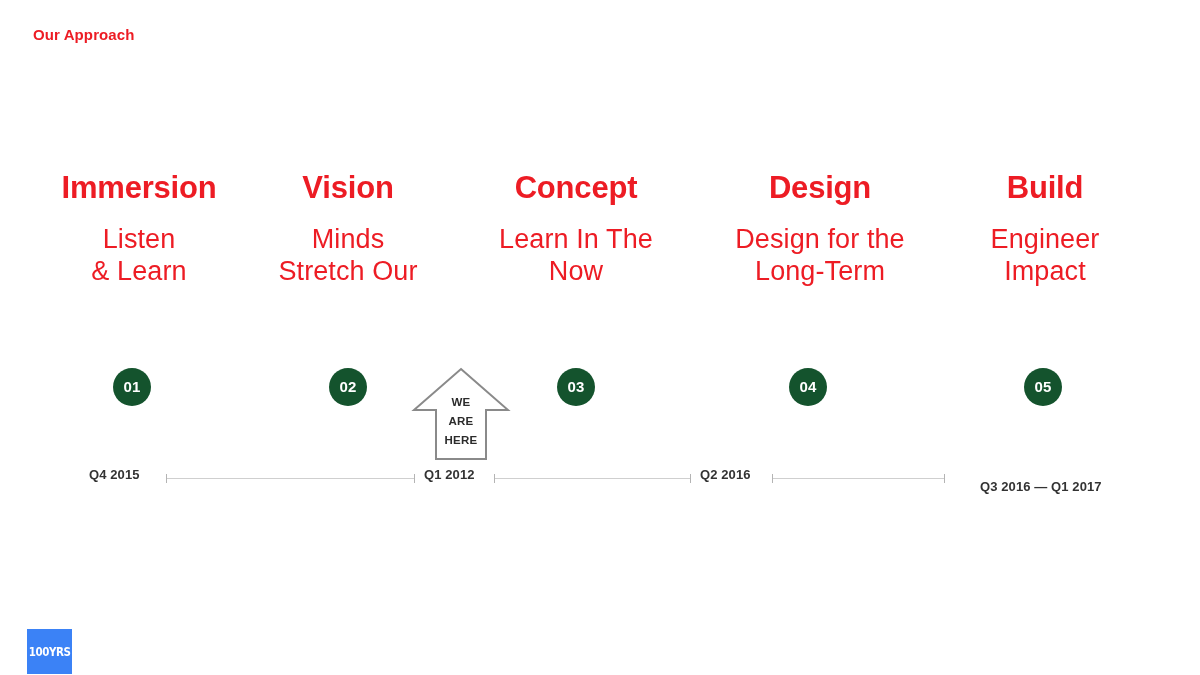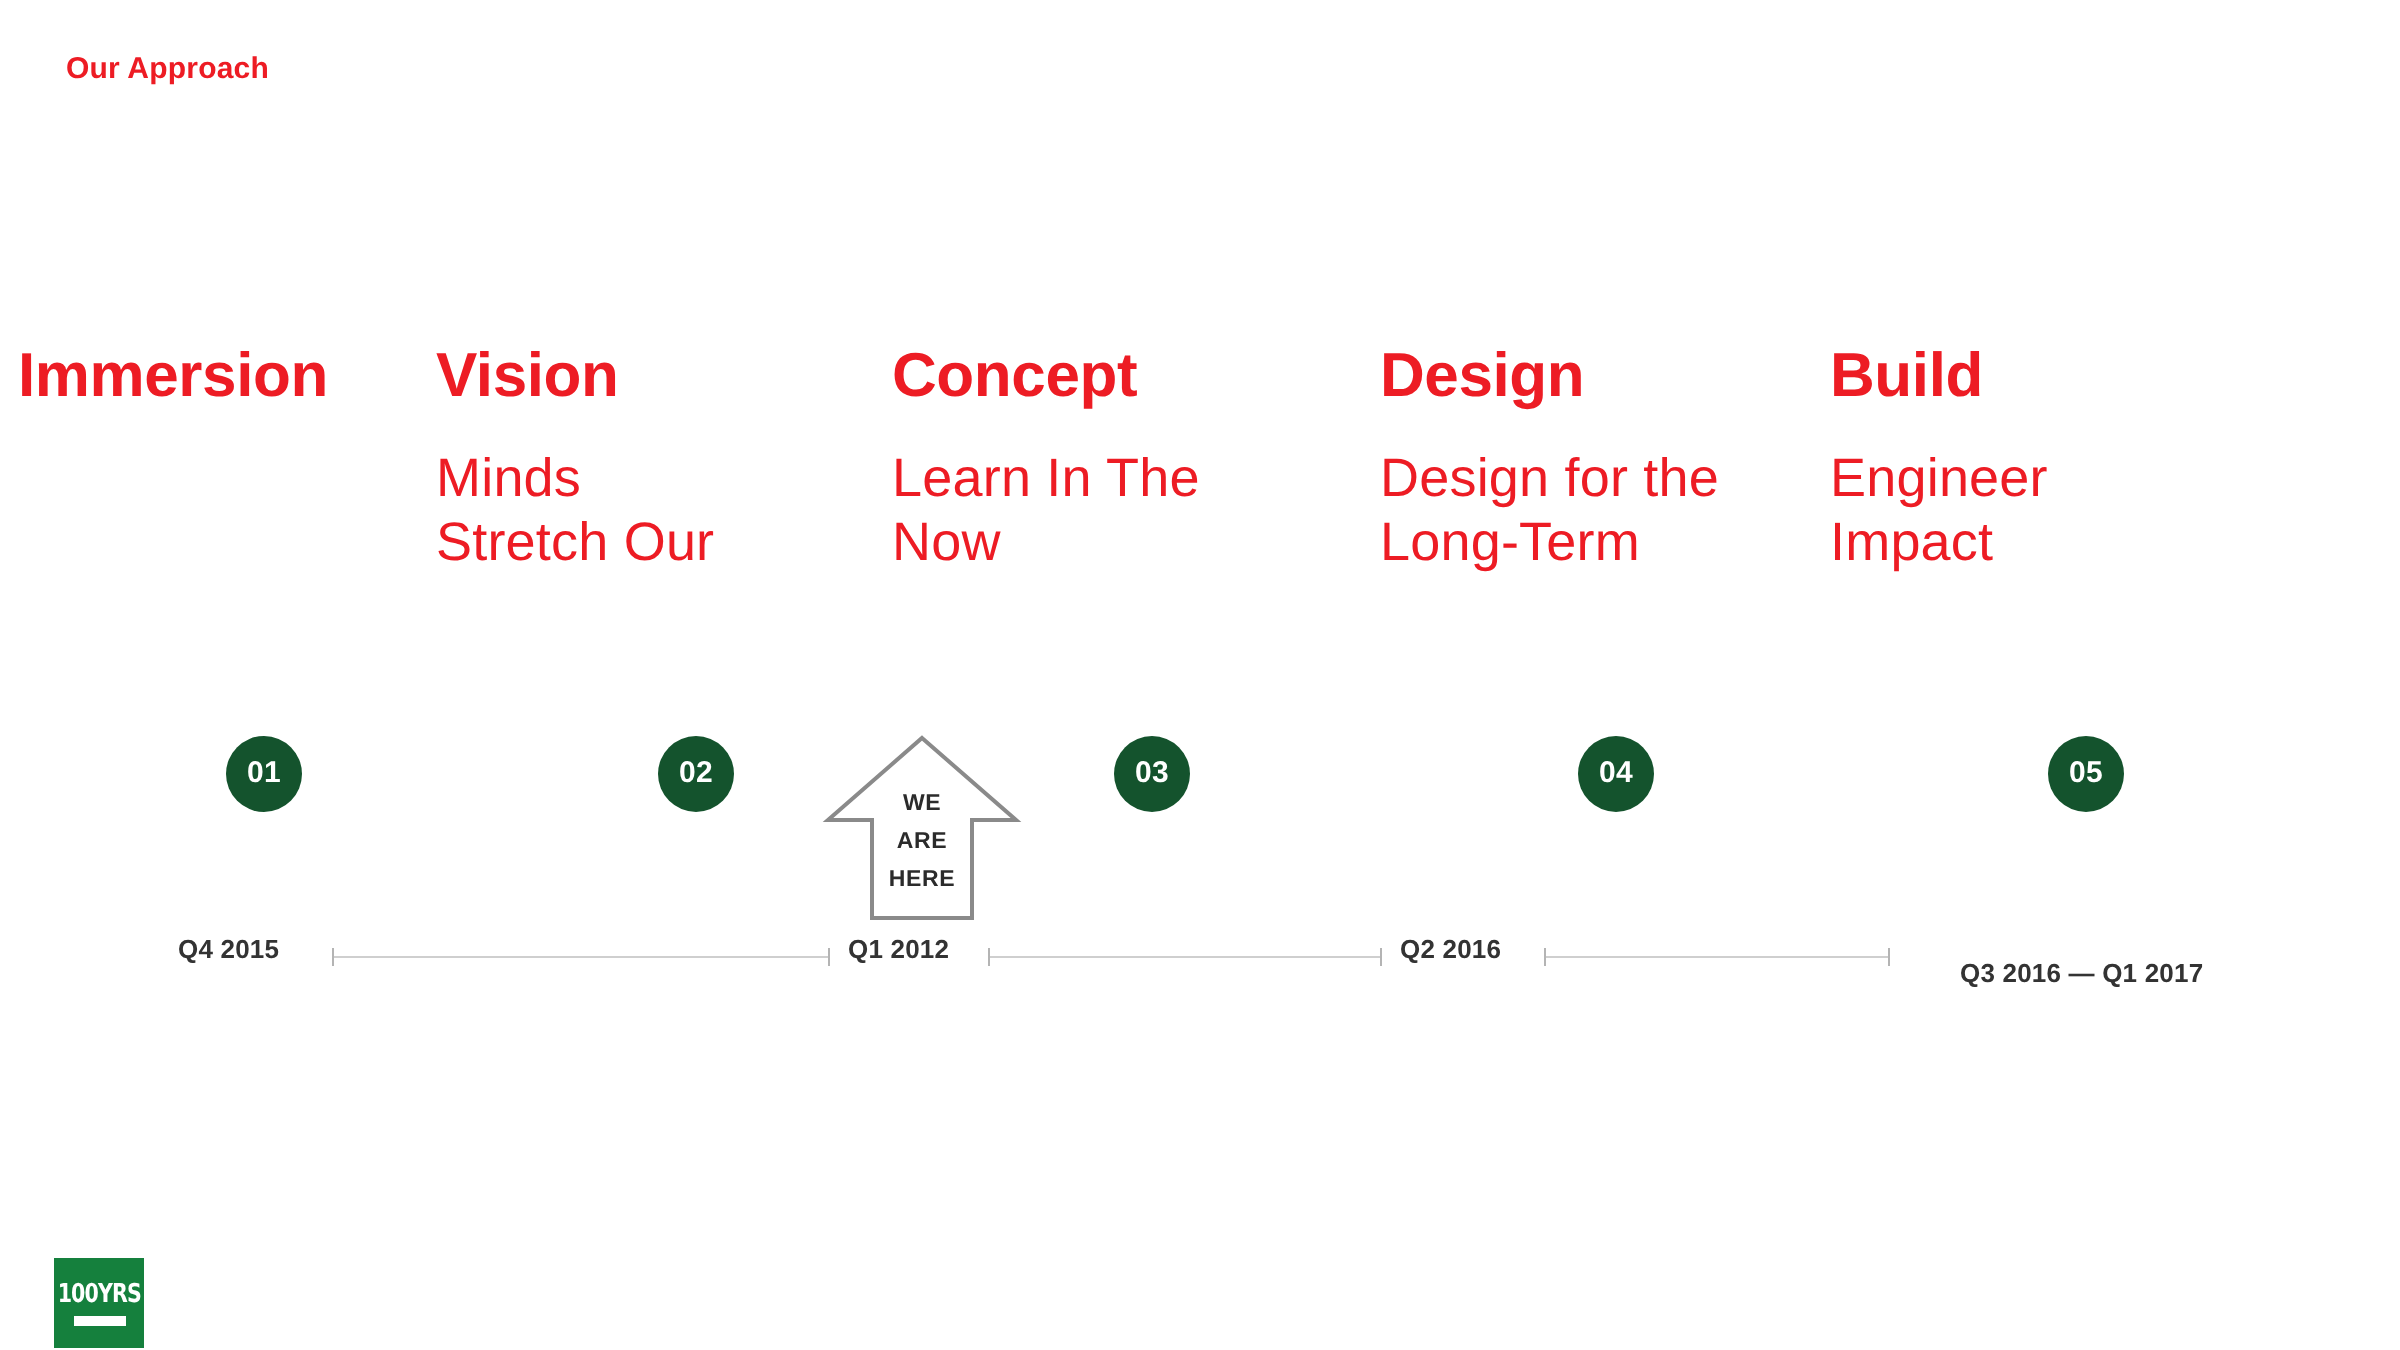--- a/index.html
+++ b/index.html
@@ -33,20 +33,21 @@
   .phases {
     position: absolute;
     left: 0;
     top: 168px;
     width: 1200px;
     height: 140px;
   }
   .phase-head {
     position: absolute;
     top: 0;
+    text-align: center;
     color: #ed1c24;
   }
   .phase-name {
     font-size: 31px;
     font-weight: bold;
     line-height: 40px;
     letter-spacing: -0.2px;
     white-space: nowrap;
   }
   .phase-tagline {
@@ -165,23 +166,23 @@
   .tl-conn-1 { left: 494px; width: 197px; }
   .tl-conn-2 { left: 772px; width: 173px; }
 
   
   .logo {
     position: absolute;
     left: 27px;
     top: 629px;
     width: 45px;
     height: 45px;
-    background: #15803d;
+    background: #3b82f6;
     display: flex;
-    flex-direction: column;
+    flex-direction: row;
     align-items: center;
     justify-content: center;
   }
   .logo-word {
     font-family: "DejaVu Sans Condensed", "Liberation Sans Narrow", "Liberation Sans", sans-serif;
     font-size: 13px;
     font-weight: bold;
     color: #ffffff;
     letter-spacing: -0.5px;
     transform: scaleX(0.88);
@@ -196,20 +197,24 @@
 </style>
 </head>
 <body>
 
 <div class="slide-title">Our Approach</div>
 
 <div class="phases">
 
   <div class="phase-head col-0">
     <div class="phase-name">Immersion</div>
+    <div class="phase-tagline">
+      <span>Listen</span>
+      <span>&amp; Learn</span>
+    </div>
   </div>
 
   <div class="phase-head col-1">
     <div class="phase-name">Vision</div>
     <div class="phase-tagline">
       <span>Minds</span>
       <span>Stretch Our</span>
     </div>
   </div>
 

